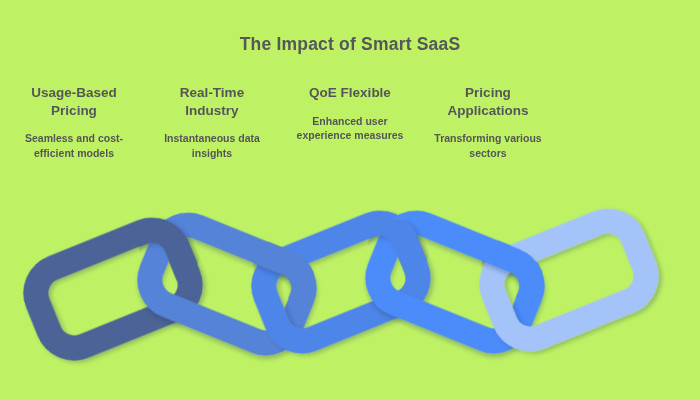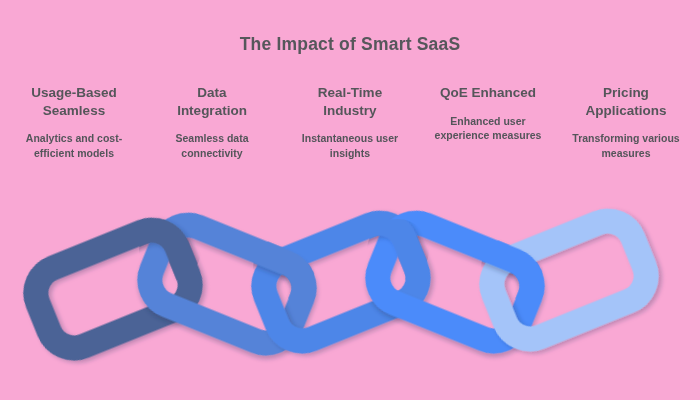--- a/index.html
+++ b/index.html
@@ -6,21 +6,21 @@
     margin: 0;
     padding: 0;
     background: #ffffff;
     font-family: "Liberation Sans", "DejaVu Sans", sans-serif;
   }
   .page {
     position: relative;
     width: 700px;
     height: 400px;
     overflow: hidden;
-    background: #f9a8d4;
+    background: #bef264;
   }
   .title {
     position: absolute;
     top: 34px;
     left: 0;
     width: 700px;
     text-align: center;
     font-size: 17.5px;
     font-weight: bold;
     letter-spacing: 0.2px;
@@ -123,34 +123,30 @@
       <g filter="url(#linkshadow)" transform="translate(455,282) rotate(22)">
         <rect x="-75" y="-42" width="150" height="84" rx="27" fill="none" stroke-width="25" stroke="#4b8bfa"></rect>
       </g>
     </g>
   </svg>
 
   <div class="title">The Impact of Smart SaaS</div>
 
   <div class="columns">
     <div class="col">
-      <div class="col-heading">Usage-Based Seamless</div>
-      <div class="col-desc">Analytics and cost-efficient models</div>
-    </div>
-    <div class="col">
-      <div class="col-heading">Data Integration</div>
-      <div class="col-desc">Seamless data connectivity</div>
+      <div class="col-heading">Usage-Based Pricing</div>
+      <div class="col-desc">Seamless and cost-efficient models</div>
     </div>
     <div class="col">
       <div class="col-heading">Real-Time Industry</div>
-      <div class="col-desc">Instantaneous user insights</div>
+      <div class="col-desc">Instantaneous data insights</div>
     </div>
     <div class="col">
-      <div class="col-heading">QoE Enhanced</div>
+      <div class="col-heading">QoE Flexible</div>
       <div class="col-desc">Enhanced user experience measures</div>
     </div>
     <div class="col">
       <div class="col-heading">Pricing Applications</div>
-      <div class="col-desc">Transforming various measures</div>
+      <div class="col-desc">Transforming various sectors</div>
     </div>
   </div>
 
 </div>
 
 </body></html>

